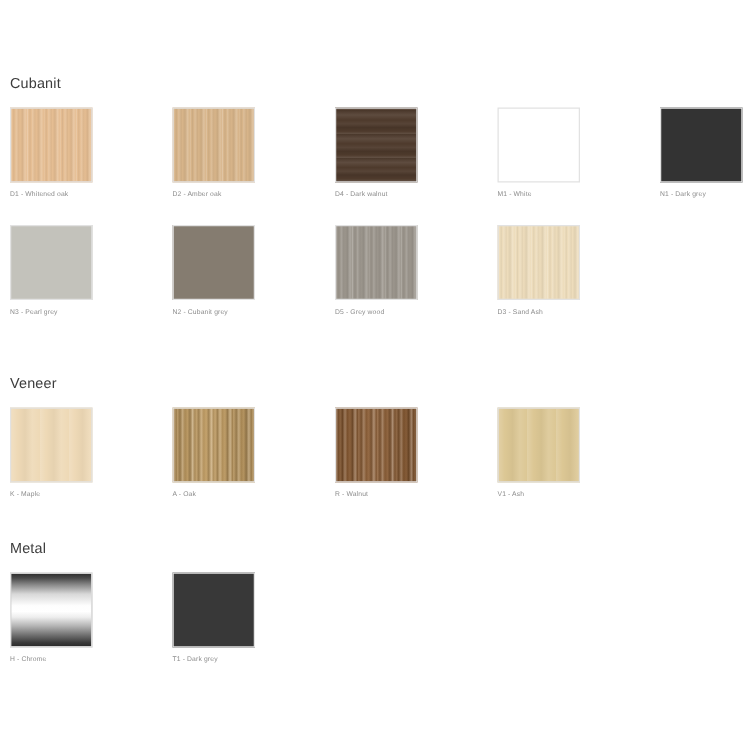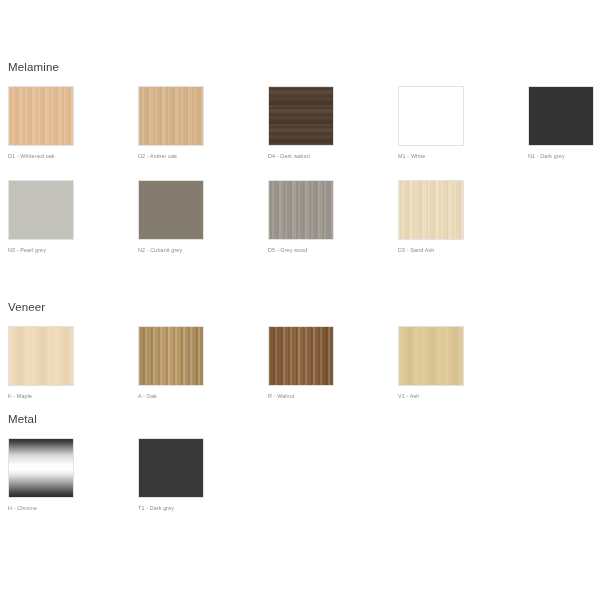--- a/index.html
+++ b/index.html
@@ -140,21 +140,21 @@
       #3a3a3a 95%,
       #2b2b2b 100%);
   }
 </style>
 </head>
 <body>
 
 <div class="page">
 
 <div class="section" style="top: 60px;">
-      <div class="section-title">Melamine</div>
+      <div class="section-title">Cubanit</div>
       <div class="swatch-row" style="top: 26px; position: absolute;">
         <div class="swatch" style="left: 8px;">
           <div class="chip" style="background: rgb(229, 189, 146);">
             <div class="grain grain-vertical"></div>
           </div>
           <div class="swatch-label">D1 - Whitened oak</div>
         </div>
         <div class="swatch" style="left: 138px;">
           <div class="chip" style="background: rgb(215, 180, 137);">
             <div class="grain grain-vertical"></div>
@@ -229,21 +229,21 @@
           <div class="swatch-label">R - Walnut</div>
         </div>
         <div class="swatch" style="left: 398px;">
           <div class="chip" style="background: rgb(220, 199, 148);">
             <div class="grain grain-soft"></div>
           </div>
           <div class="swatch-label">V1 - Ash</div>
         </div>
       </div>
     </div>
-    <div class="section" style="top: 412px;">
+    <div class="section" style="top: 432px;">
       <div class="section-title">Metal</div>
       <div class="swatch-row" style="top: 26px; position: absolute;">
         <div class="swatch" style="left: 8px;">
           <div class="chip" style="background: rgb(200, 200, 200);">
             <div class="grain grain-chrome"></div>
           </div>
           <div class="swatch-label">H - Chrome</div>
         </div>
         <div class="swatch" style="left: 138px;">
           <div class="chip" style="background: rgb(56, 56, 56);">

